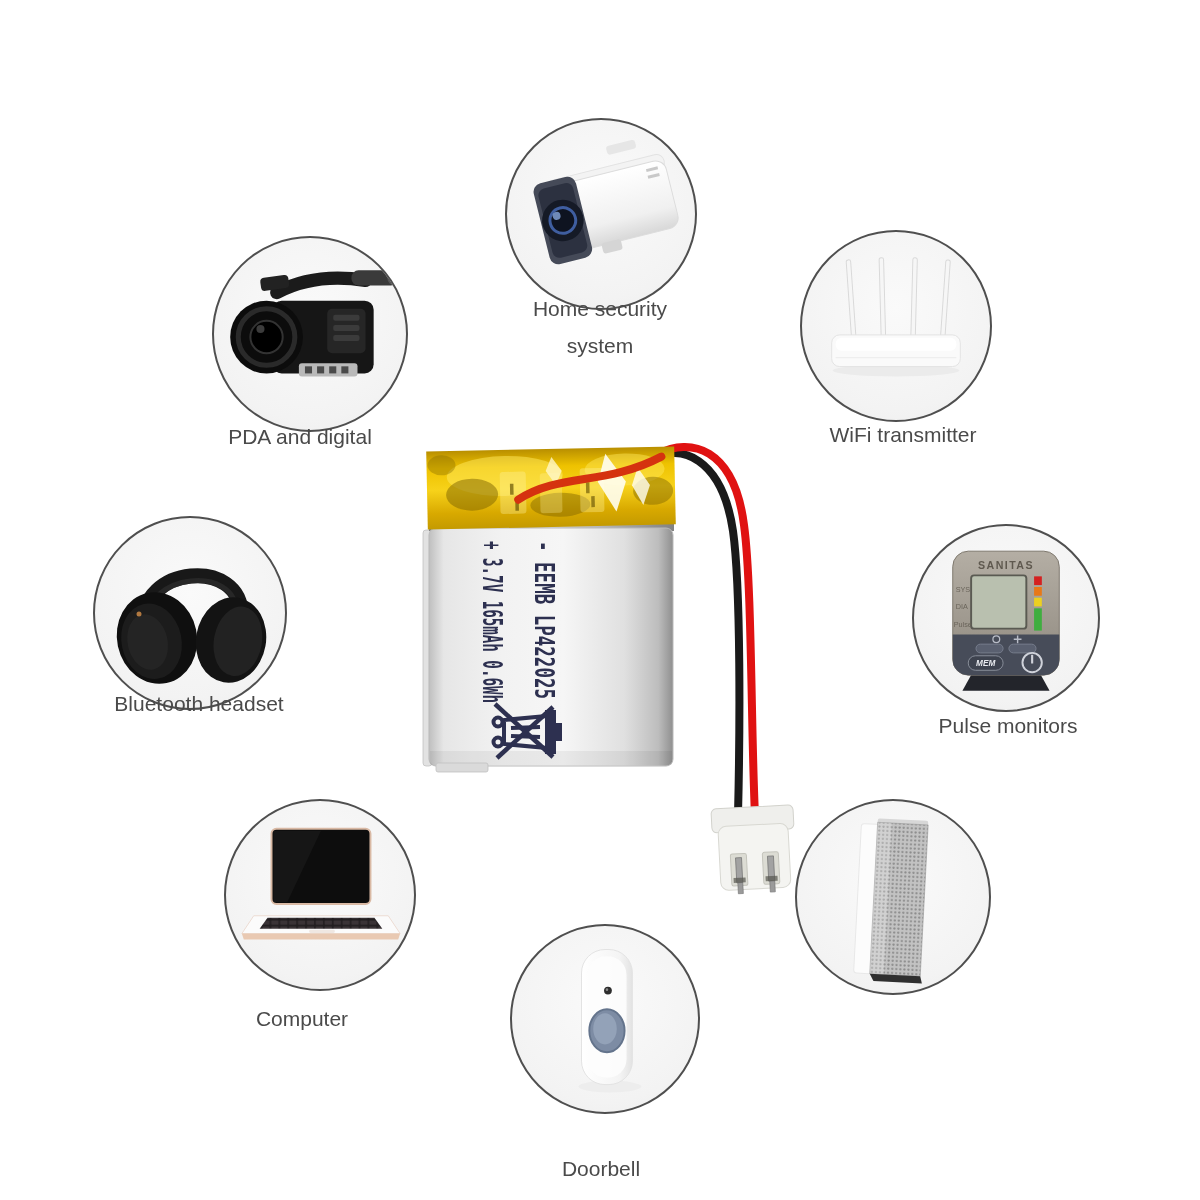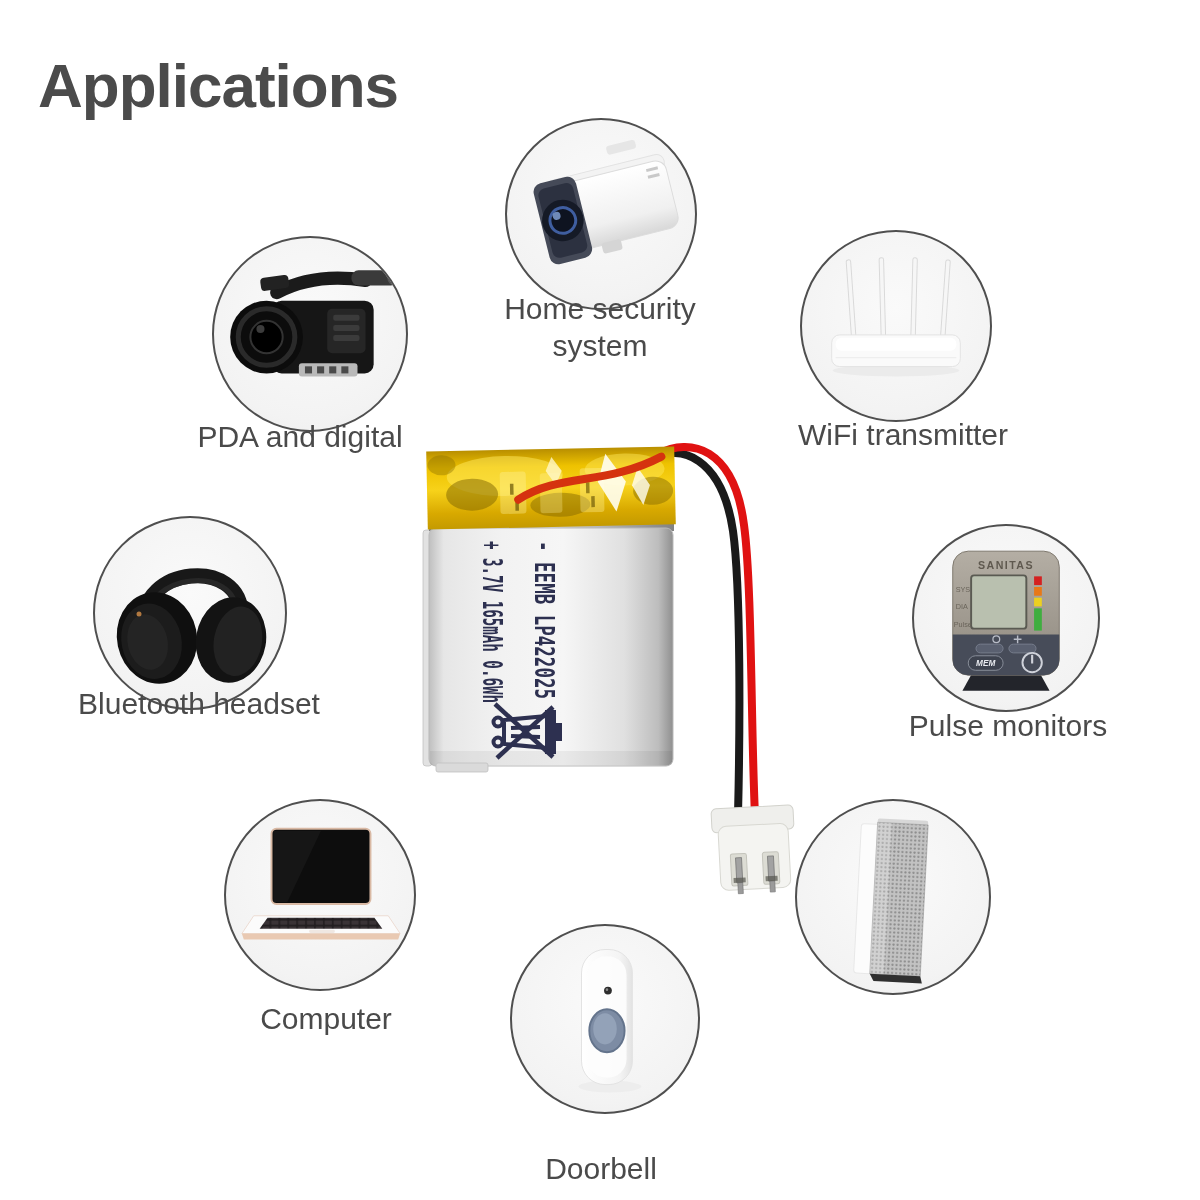--- a/index.html
+++ b/index.html
@@ -13,39 +13,38 @@
   .circle svg{width:100%;height:100%;display:block;}
   .c-home{left:505px;top:118px;width:192px;height:192px;}
   .c-pda{left:212px;top:236px;width:196px;height:196px;}
   .c-wifi{left:800px;top:230px;width:192px;height:192px;}
   .c-headset{left:93px;top:516px;width:194px;height:194px;}
   .c-pulse{left:912px;top:524px;width:188px;height:188px;text-align:center;}
   .c-computer{left:224px;top:799px;width:192px;height:192px;}
   .c-doorbell{left:510px;top:924px;width:190px;height:190px;}
   .c-speaker{left:795px;top:799px;width:196px;height:196px;}
   .app-label{position:absolute;transform:translateX(-50%);text-align:center;
-             font-size:30px;line-height:37px;color:#4a4a4a;white-space:nowrap;}
+             font-size:21px;line-height:37px;color:#4a4a4a;white-space:nowrap;}
   .l-home{left:600px;top:290px;}
   .l-pda{left:300px;top:418px;}
   .l-wifi{left:903px;top:416px;}
   .l-headset{left:199px;top:685px;}
   .l-pulse{left:1008px;top:707px;}
-  .l-computer{left:326px;top:1000px;text-align:right;}
+  .l-computer{left:302px;top:1000px;text-align:right;}
   .l-doorbell{left:601px;top:1116px;margin-top:34px;}
   .l-speaker{left:905px;top:1000px;}
   .battery-wrap{position:absolute;left:410px;top:433px;width:400px;height:470px;}
   .battery-wrap svg{width:100%;height:100%;display:block;}
   .defs-holder{position:absolute;width:0;height:0;}
 </style>
 </head>
 <body>
 
 <div class="canvas">
 
-  <h1 class="page-title">Applications</h1>
 
   <svg class="defs-holder" aria-hidden="true">
     <defs>
       <linearGradient id="gold" x1="0" y1="0" x2="0" y2="1">
         <stop offset="0" stop-color="#b98f00"></stop>
           <stop offset="0.22" stop-color="#eec200"></stop>
         <stop offset="0.5" stop-color="#f7d21a"></stop>
           <stop offset="0.8" stop-color="#d8a900"></stop>
         <stop offset="1" stop-color="#c49a00"></stop>
       </linearGradient>

